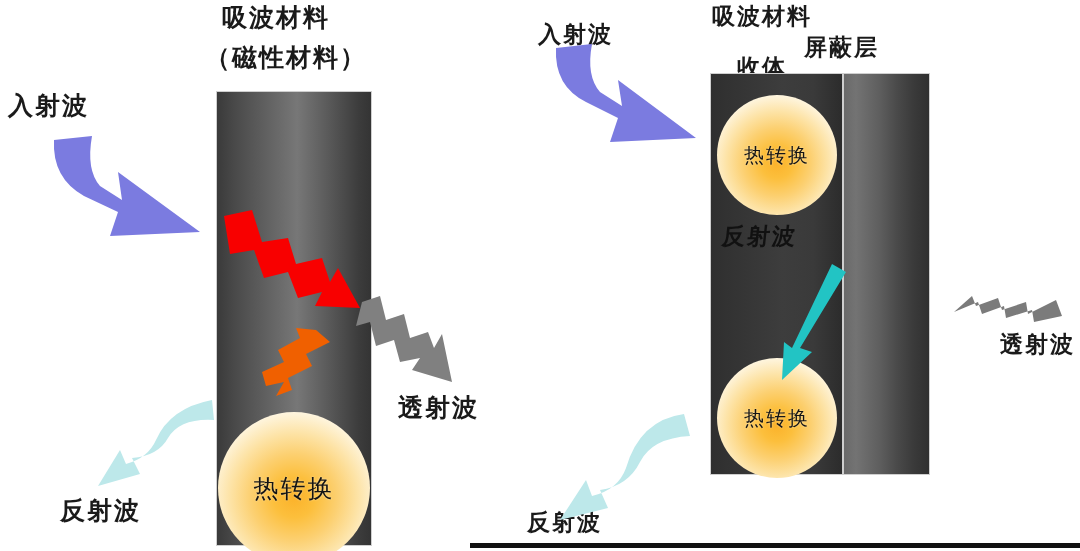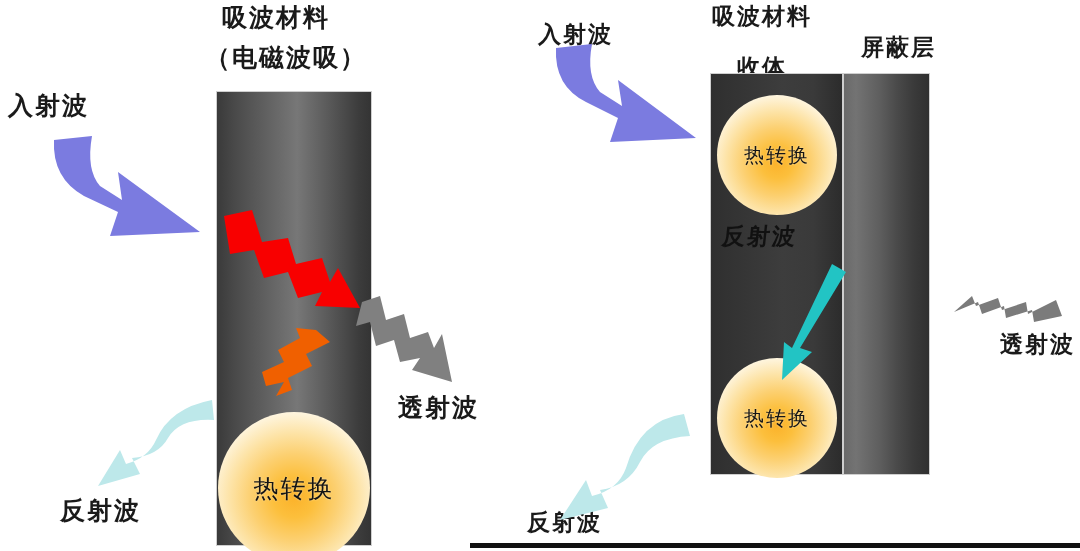--- a/index.html
+++ b/index.html
@@ -95,37 +95,37 @@
     position: absolute;
     background: #111111;
   }
 </style>
 </head>
 <body>
 
 <div class="stage">
 
   <div class="label big" style="left:222px; top:2px;">吸波材料</div>
-  <div class="label big" style="left:205px; top:42px;">（电磁波吸）</div>
+  <div class="label big" style="left:205px; top:42px;">（磁性材料）</div>
 
   <div class="block block-absorber-left" style="left:216px; top:91px; width:156px; height:455px;"></div>
 
   <div class="heat-circle" style="left:218px; top:412px; width:152px; height:152px;">
     <span class="heat-text" style="font-size:25px;">热转换</span>
   </div>
 
   <div class="label big" style="left:8px; top:90px;">入射波</div>
 
   <div class="label big" style="left:60px; top:495px;">反射波</div>
 
   <div class="label big" style="left:398px; top:392px;">透射波</div>
 
   <div class="label mid" style="left:712px; top:2px;">吸波材料</div>
   <div class="label mid" style="left:737px; top:33px;margin-top:20px;">收体</div>
-  <div class="label mid" style="left:861px; top:33px;">屏蔽层</div>
+  <div class="label mid" style="left:804px; top:33px;">屏蔽层</div>
 
   <div class="block block-absorber-right" style="left:710px; top:73px; width:133px; height:402px;"></div>
   <div class="block block-shield" style="left:843px; top:73px; width:87px; height:402px;"></div>
 
   <div class="heat-circle" style="left:717px; top:95px; width:120px; height:120px;">
     <span class="heat-text" style="font-size:20px;">热转换</span>
   </div>
 
   <div class="heat-circle" style="left:717px; top:358px; width:120px; height:120px;">
     <span class="heat-text" style="font-size:20px;">热转换</span>

